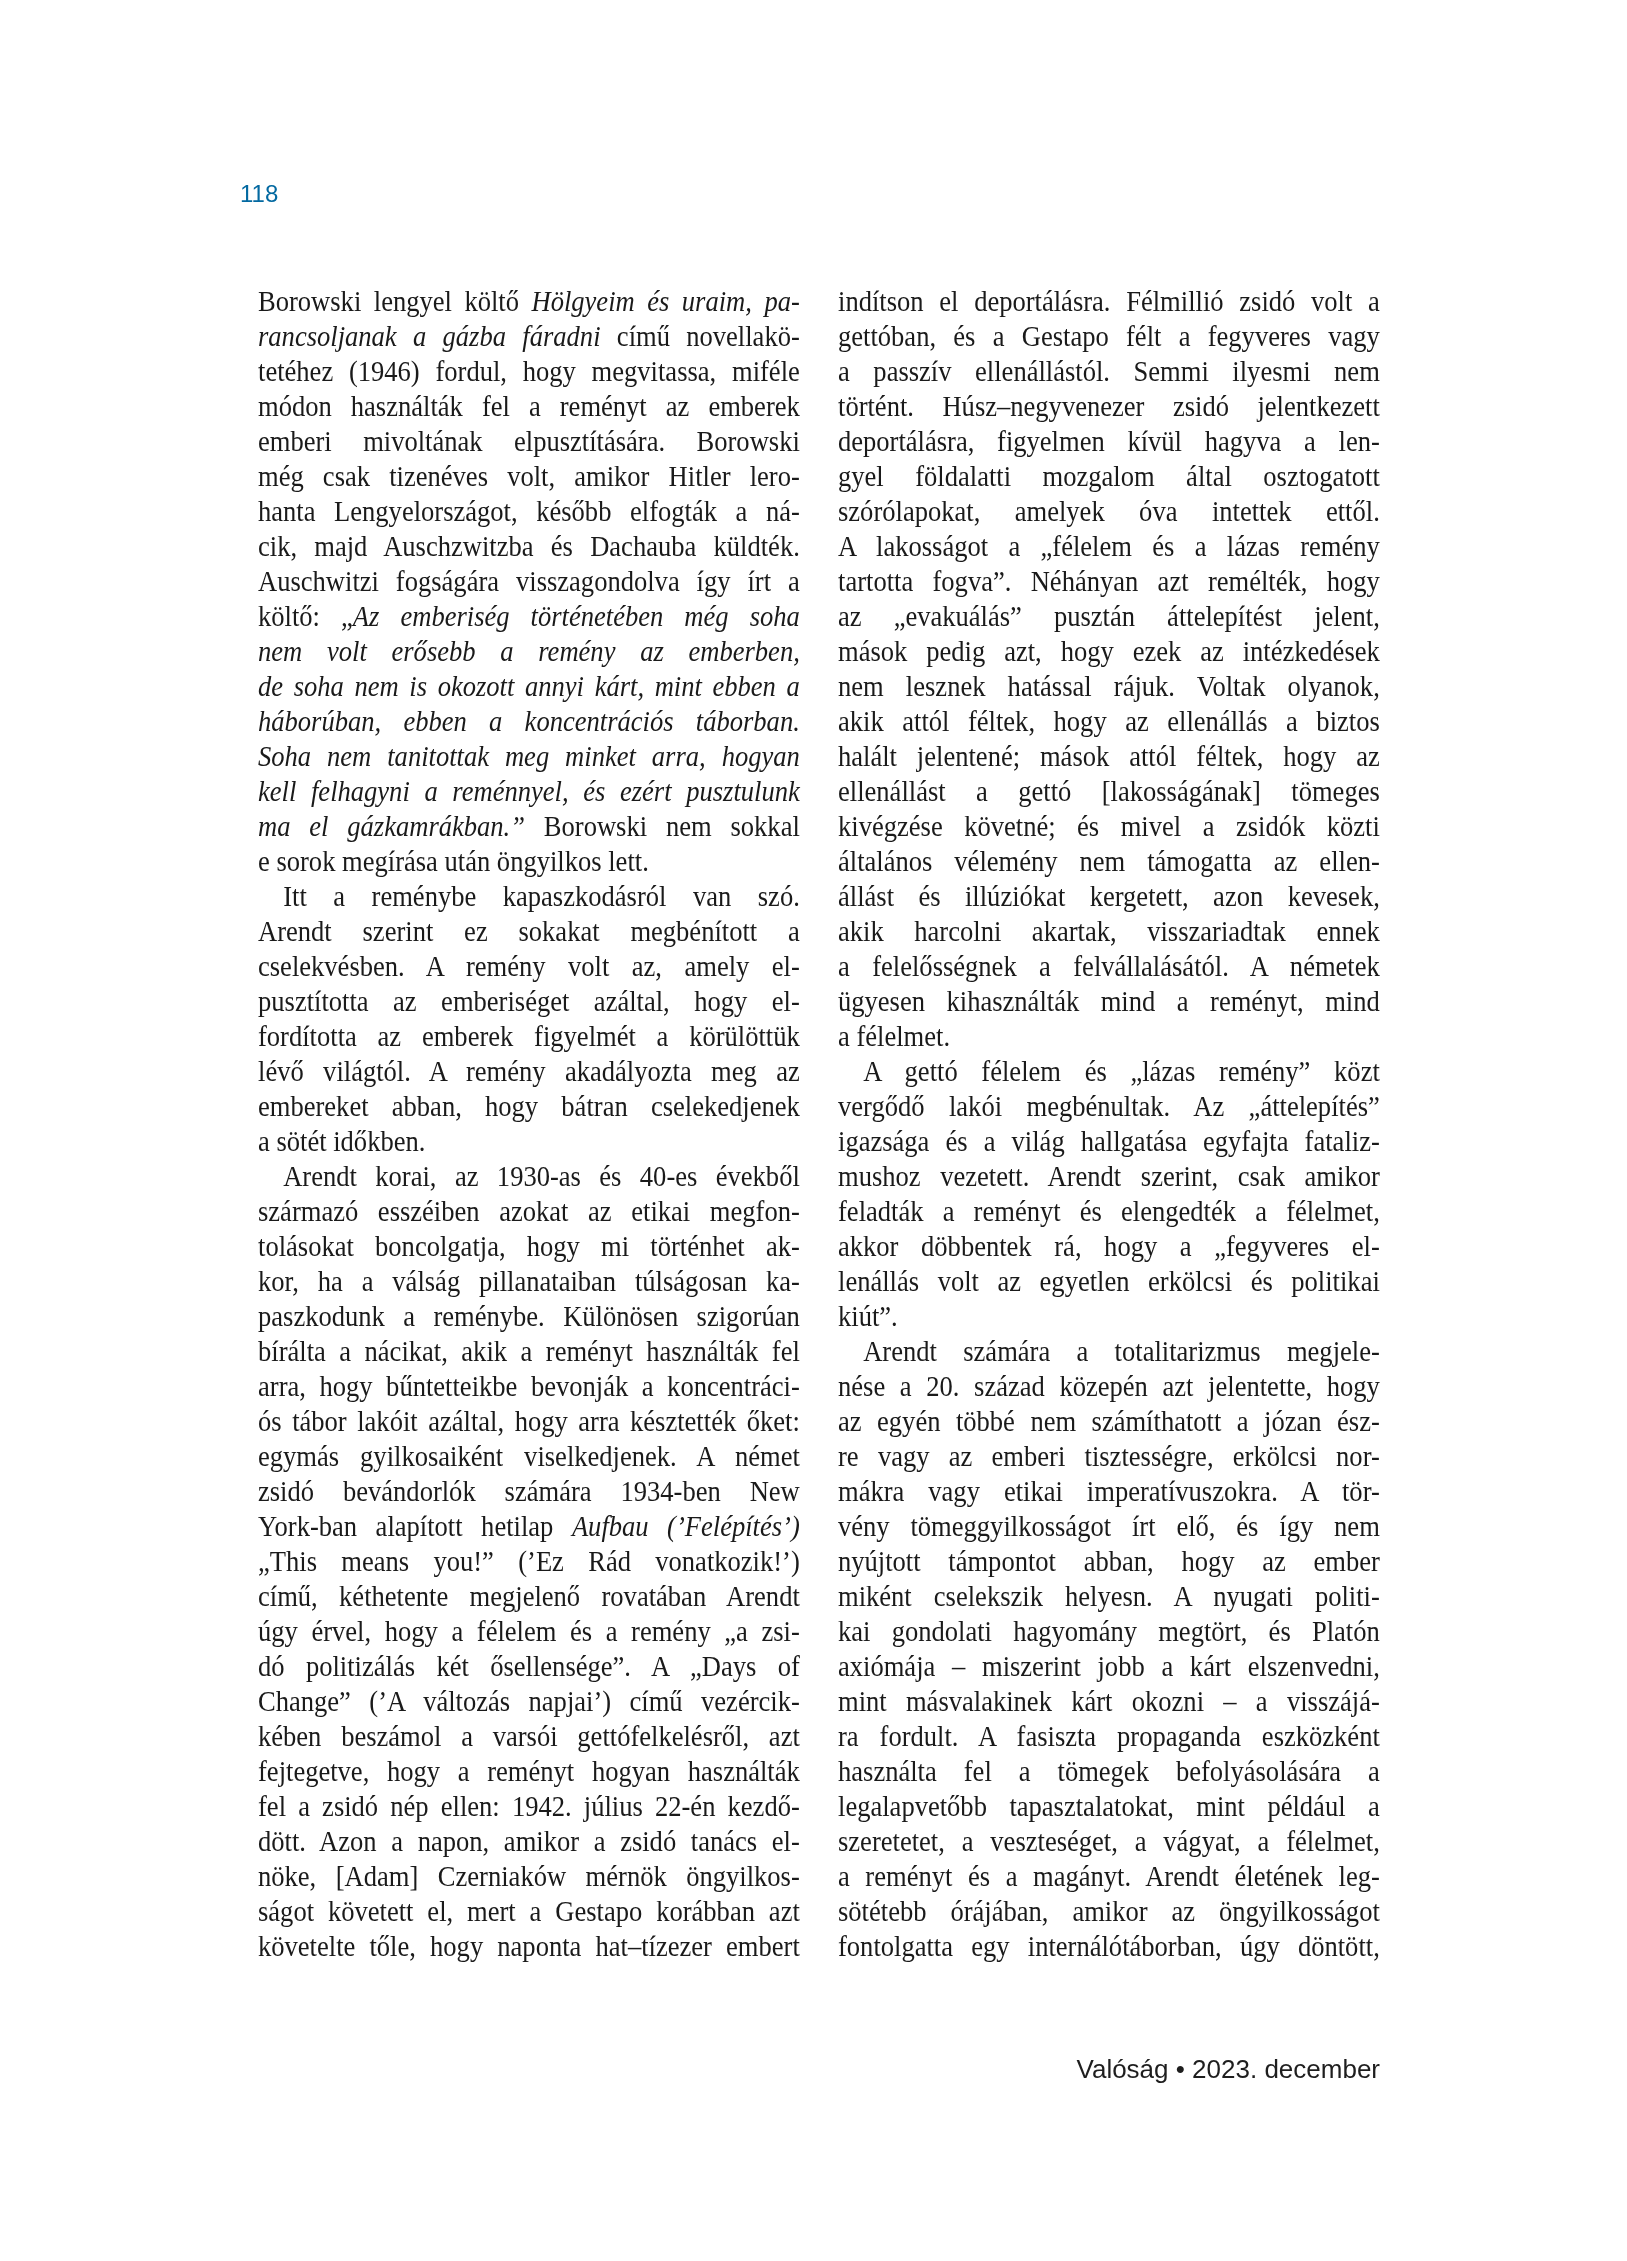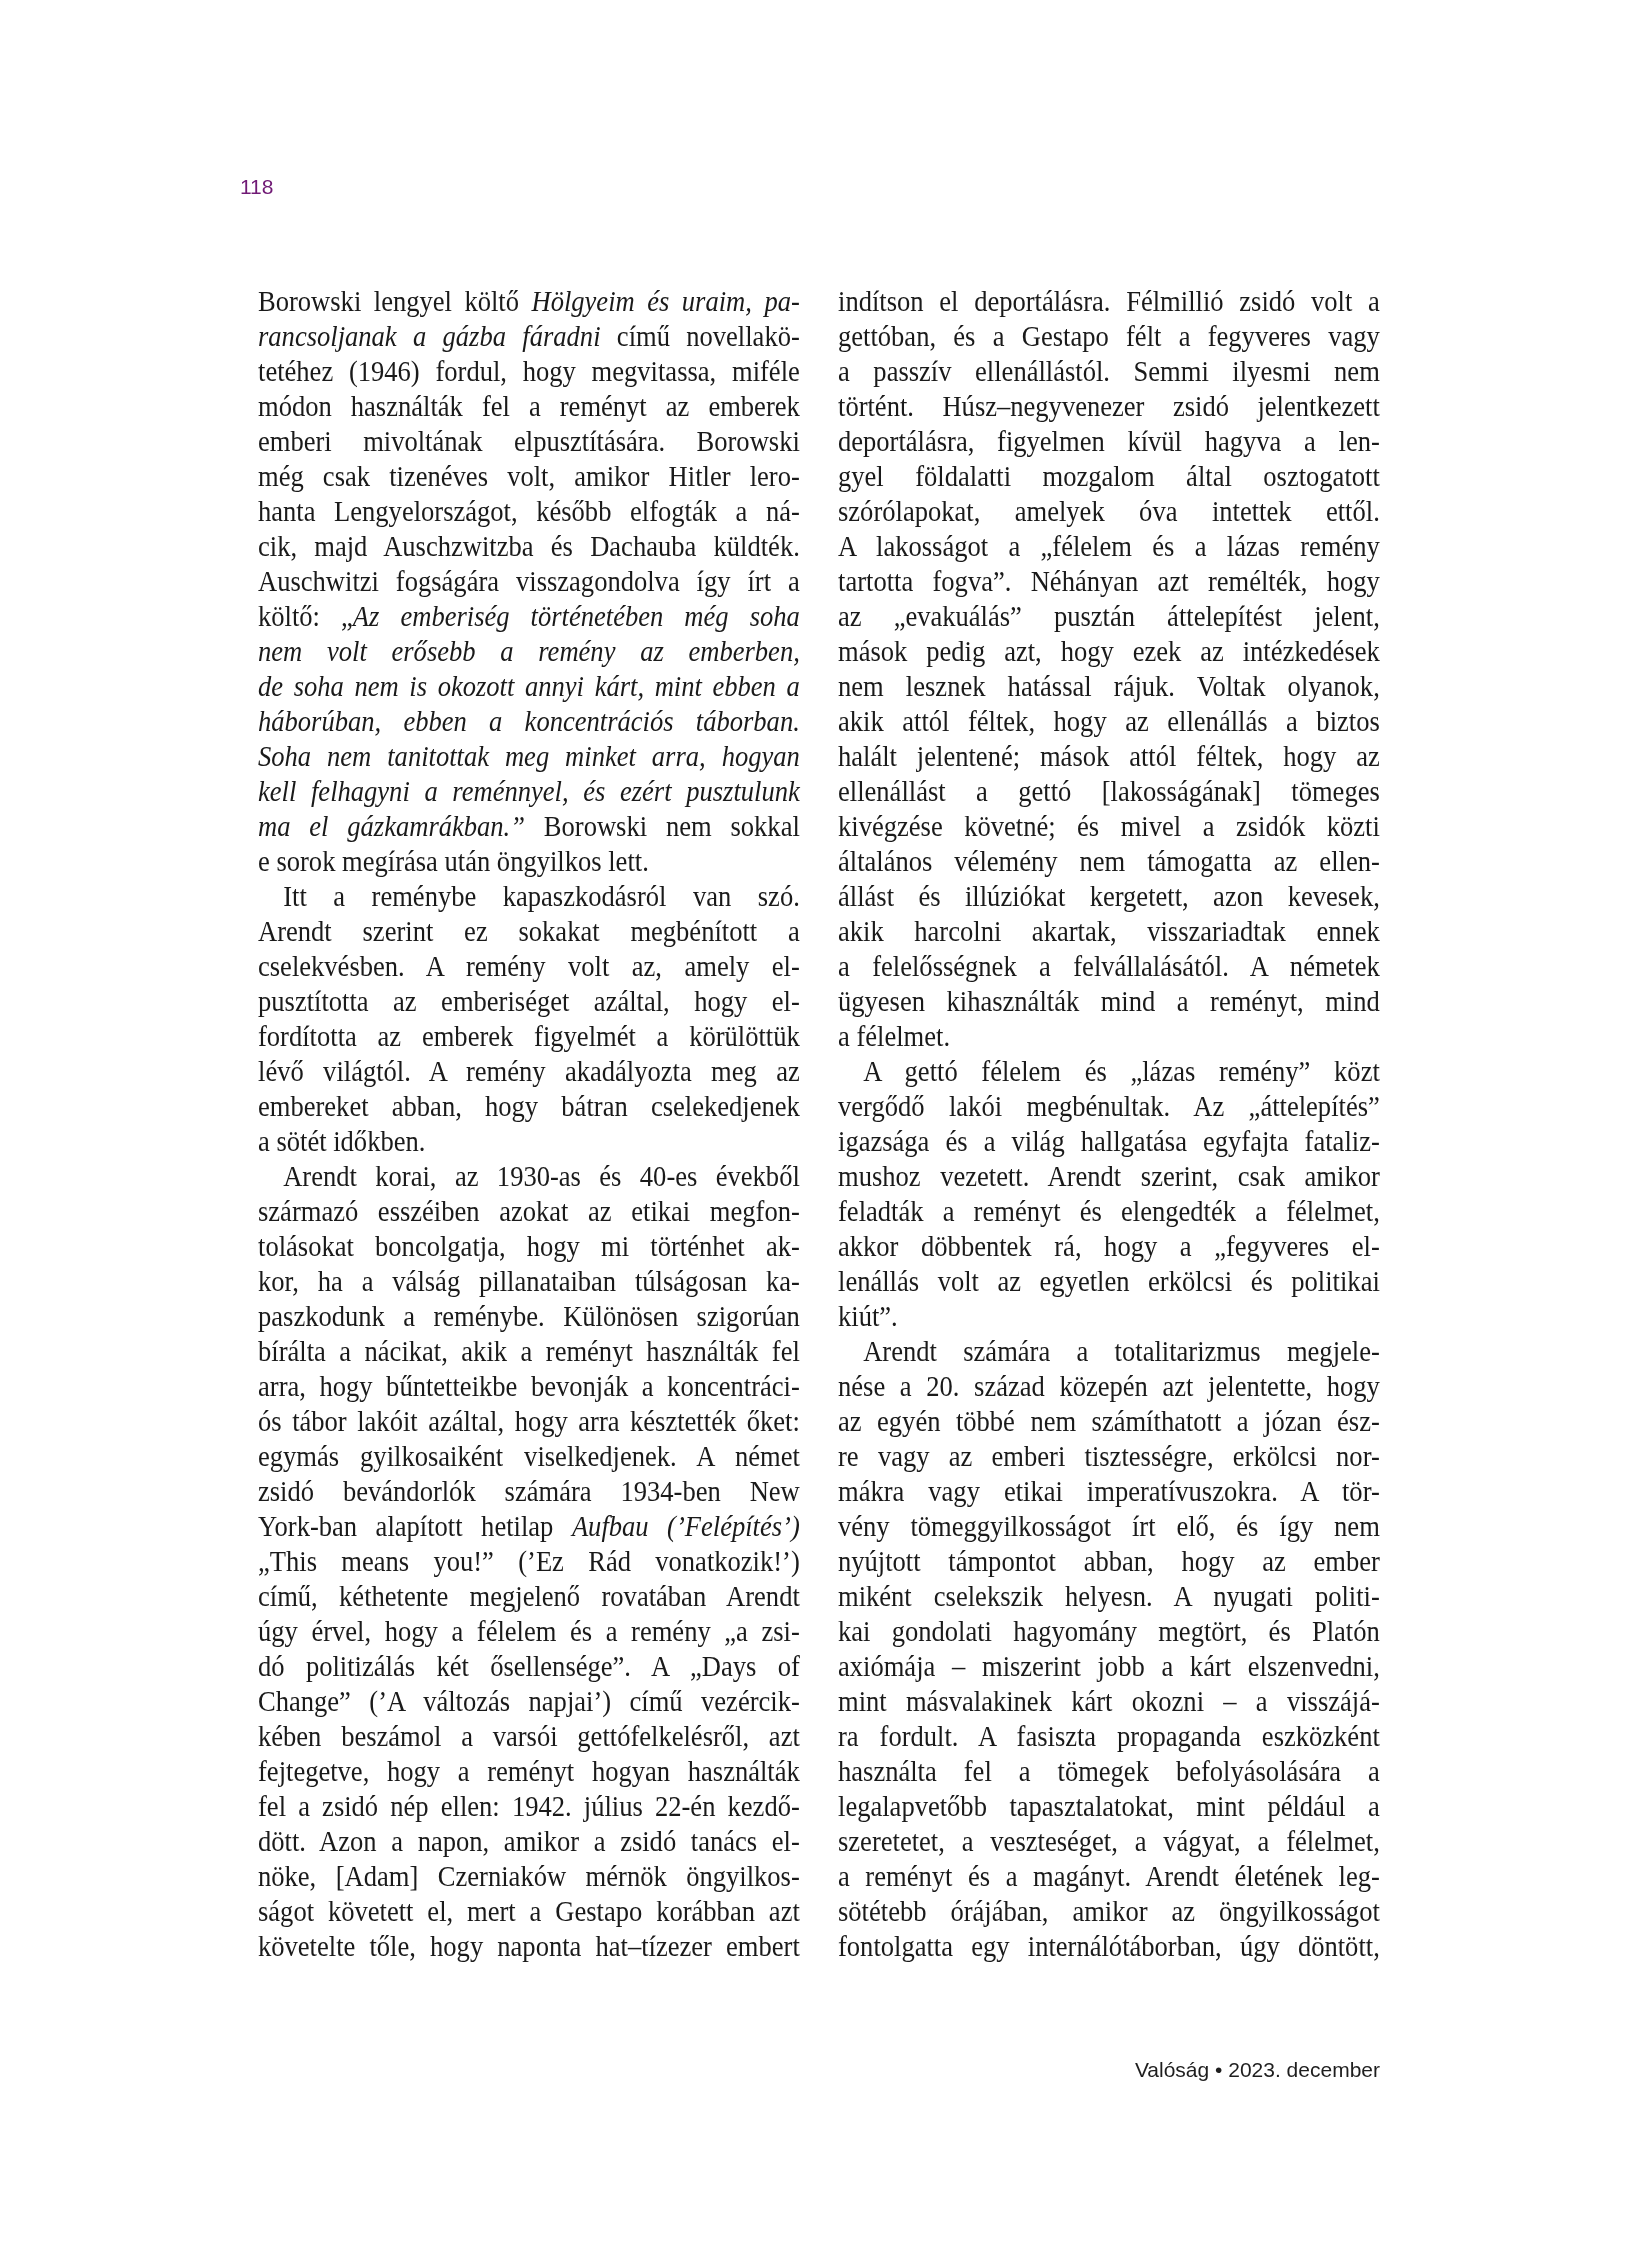--- a/index.html
+++ b/index.html
@@ -1,38 +1,38 @@
 <!DOCTYPE html>
 <html style="font-size:12.3px"><head>
 <meta charset="utf-8">
 <style>
   html, body { margin: 0; padding: 0; background: #ffffff; }
   body { width: 1628px; height: 2261px; position: relative; overflow: hidden; color: #1a1a1a; }
   .page-number {
-    position: absolute; left: 240px; top: 171px;
-    font-family: "Liberation Sans", sans-serif; font-size: 21px; line-height: 31px; color: #701a75;
+    position: absolute; left: 240px; top: 178px;
+    font-family: "Liberation Sans", sans-serif; font-size: 24px; line-height: 31px; color: #0369a1;
   }
   .column {
     position: absolute; top: 284px; width: 602px;
     transform: scaleX(0.9); transform-origin: 0 0;
     font-family: "Liberation Serif", serif; font-size: 29.5px; line-height: 35px; color: #1a1a1a;
   }
   .col-left { left: 258px; }
   .col-right { left: 838px; }
   .line {
     display: block; height: 35px; white-space: nowrap; overflow: visible;
     text-align: justify; text-align-last: justify;
   }
   .line.last { text-align-last: left; }
   .line.indent { padding-left: 28px; }
   .line span { white-space: normal; }
   .it { font-style: italic; }
   .footer {
     position: absolute; right: 248px; top: 2054px;
-    font-family: "Liberation Sans", sans-serif; font-size: 21px; line-height: 31px; color: #1e1e1e;
+    font-family: "Liberation Sans", sans-serif; font-size: 26px; line-height: 31px; color: #1e1e1e;
     white-space: nowrap;
   }
 </style>
 </head>
 <body>
 
 <div class="page-number">118</div>
 
 <div class="column col-left">
     <div class="line"><span>Borowski lengyel költő </span><span class="it">Hölgyeim és uraim, pa-</span></div>

